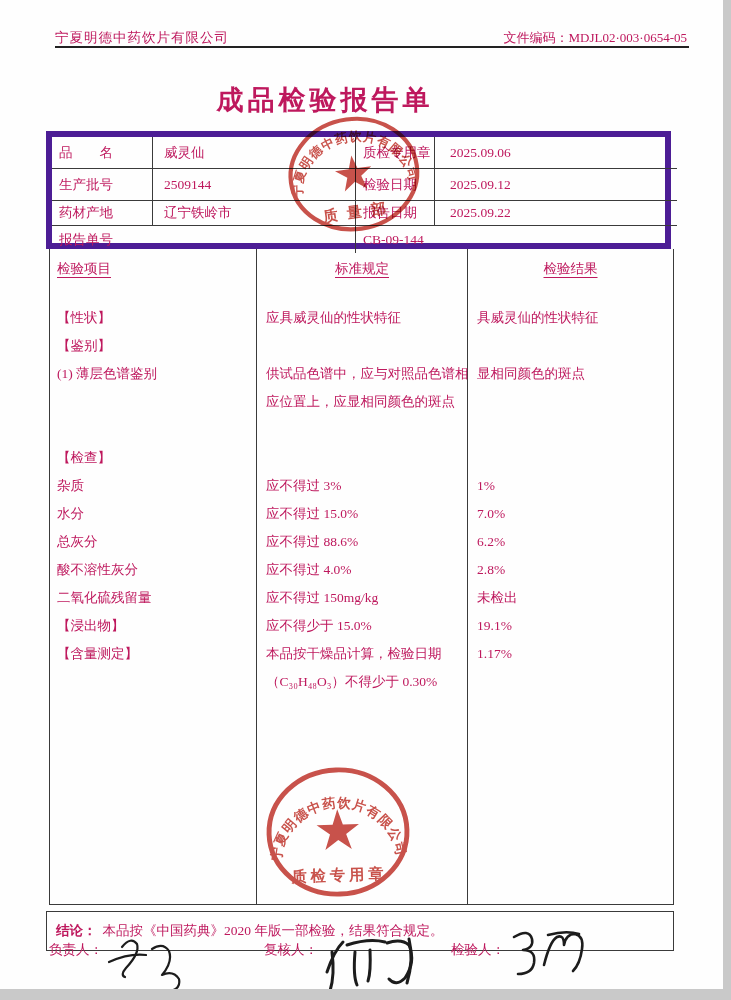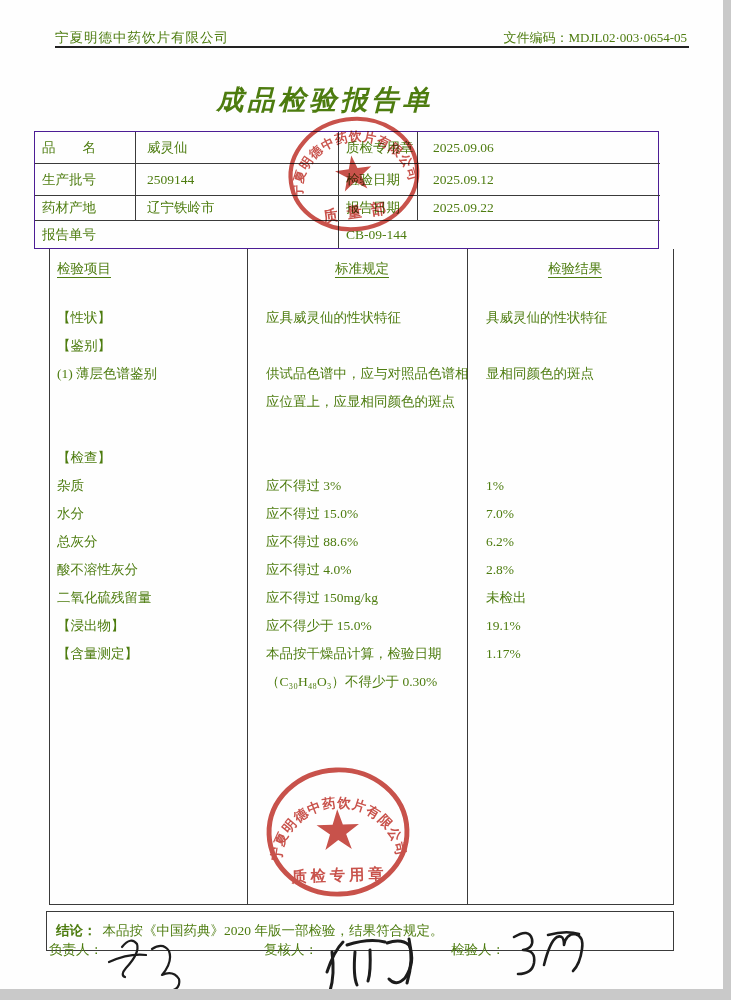--- a/index.html
+++ b/index.html
@@ -1,45 +1,45 @@
 <!DOCTYPE html>
 <html><head>
 <meta charset="utf-8">
 <style>
   html,body{margin:0;padding:0;background:#888;}
   .page{position:relative;width:731px;height:1000px;background:#fefefe;overflow:hidden;
-        font-family:"Liberation Serif","DejaVu Serif",serif;color:#4d7c0f;}
+        font-family:"Liberation Serif","DejaVu Serif",serif;color:#be185d;}
   
   .edge-right{position:absolute;top:0;right:0;width:8px;height:100%;background:#c9c9c9;}
   .edge-bottom{position:absolute;left:0;bottom:0;width:100%;height:11px;background:#c9c9c9;}
 
   
   .company{position:absolute;left:55px;top:29px;font-size:13.5px;letter-spacing:1px;}
   .doc-code{position:absolute;right:44px;top:29px;font-size:13px;}
   .header-rule{position:absolute;left:55px;top:46px;width:634px;height:2px;background:#222;}
 
   .title{position:absolute;left:0;top:82px;width:650px;text-align:center;
-         font-size:27px;font-weight:bold;letter-spacing:4px;font-style:italic;}
-
-  
-  .info-table{position:absolute;left:34px;top:131px;width:625px;height:118px;
-              border:1px solid #4c1d95;box-sizing:border-box;display:grid;
+         font-size:27px;font-weight:bold;letter-spacing:4px;}
+
+  
+  .info-table{position:absolute;left:46px;top:131px;width:625px;height:118px;
+              border:6px solid #4c1d95;box-sizing:border-box;display:grid;
               grid-template-columns:101px 203px 79px 242px;grid-template-rows:32px 32px 25px 27px;
               font-size:13.5px;}
   .info-table .cell{display:flex;align-items:center;box-sizing:border-box;padding-left:7px;}
   .cell.br{border-right:1px solid #3a3a3a;}
   .cell.bb{border-bottom:1px solid #3a3a3a;}
   .cell.val{padding-left:11px;}
   .cell.date{padding-left:15px;}
   .cell.span2{grid-column:span 2;}
 
   
   .main-table{position:absolute;left:49px;top:249px;width:625px;height:656px;
               border:1px solid #3a3a3a;border-top:none;box-sizing:border-box;
-              display:flex;font-size:13.5px;gap:9px;}
+              display:flex;font-size:13.5px;}
   .col{box-sizing:border-box;}
   .col-items{width:208px;border-right:1px solid #3a3a3a;}
   .col-standards{width:211px;border-right:1px solid #3a3a3a;}
   .col-results{width:206px;}
   .col-head{height:40px;display:flex;align-items:center;box-sizing:border-box;}
   .col-items .col-head{padding-left:7px;}
   .col-standards .col-head,.col-results .col-head{justify-content:center;}
   .col-head span{text-decoration:underline;text-underline-offset:4px;}
   .line{height:28px;line-height:28px;white-space:nowrap;overflow:visible;}
   .col .body{padding-top:15px;}

